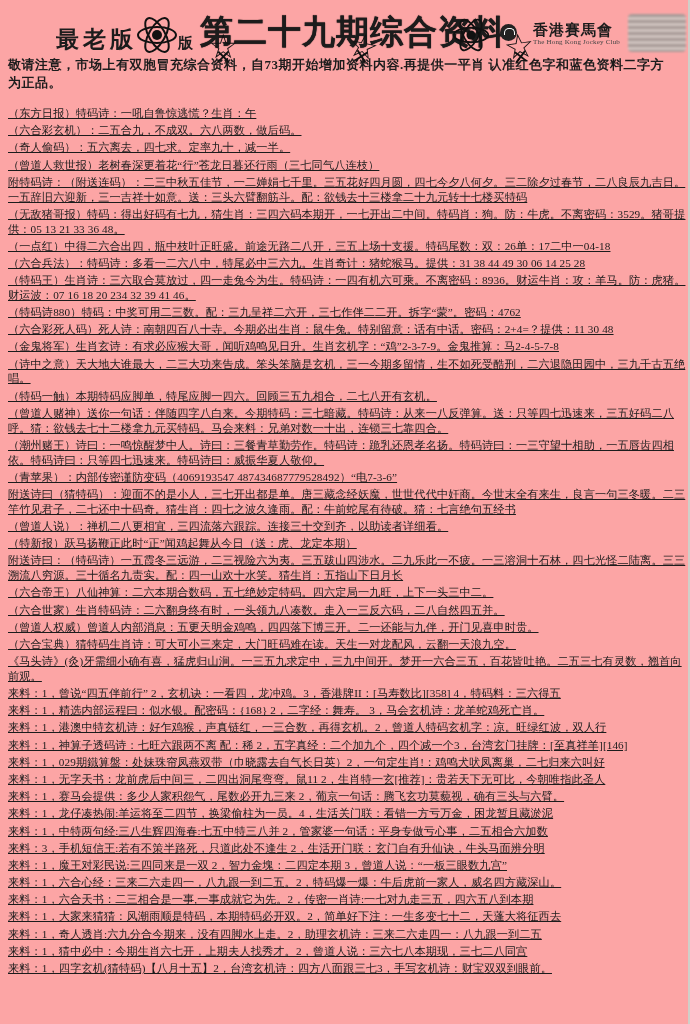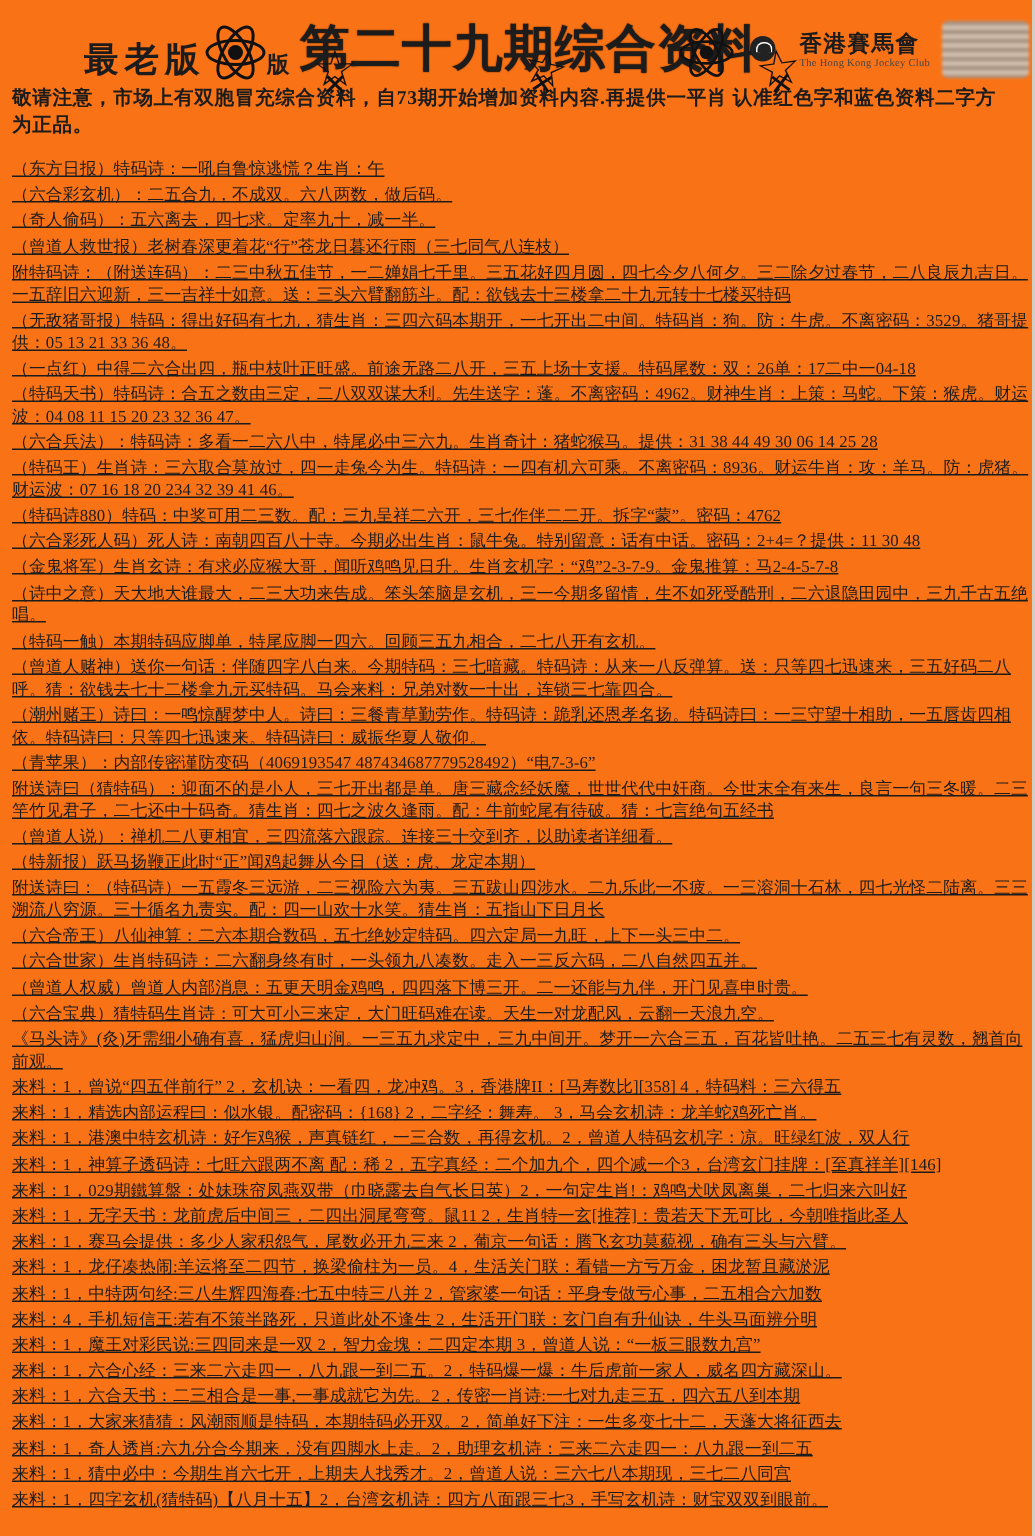--- a/index.html
+++ b/index.html
@@ -1,17 +1,17 @@
 <!DOCTYPE html>
 <html><head>
 <meta charset="utf-8">
 <style>
   html,body{margin:0;padding:0;}
   body{width:690px;height:1024px;background:#e8e8e6;font-family:"Liberation Serif","DejaVu Serif",serif;}
-  .page{position:relative;width:690px;height:1024px;background:#f97316;overflow:hidden;color:#1c1c1c;}
+  .page{position:relative;width:690px;height:1024px;background:#fca5a5;overflow:hidden;color:#1c1c1c;}
   
   .masthead{position:relative;height:48px;}
   .edition{position:absolute;left:56px;top:24px;font-size:23px;font-weight:bold;letter-spacing:4px;}
   .atom{position:absolute;}
   .atom svg{display:block;}
   .atom-1{left:136px;top:14px;}
   .edition-suffix{position:absolute;left:178px;top:34px;font-size:15px;font-weight:bold;}
   .page-title{position:absolute;left:200px;top:10px;margin:0;font-size:33px;font-weight:900;
     font-family:"Liberation Sans","DejaVu Sans",sans-serif;letter-spacing:1px;
     text-shadow:0 0 1px #000;}
@@ -89,21 +89,20 @@
   </div>
 
   <main class="content" id="lines">
       <p class="ln">（东方日报）特码诗：一吼自鲁惊逃慌？生肖：午</p>
       <p class="ln">（六合彩玄机）：二五合九，不成双。六八两数，做后码。</p>
       <p class="ln">（奇人偷码）：五六离去，四七求。定率九十，减一半。</p>
       <p class="ln">（曾道人救世报）老树春深更着花“行”苍龙日暮还行雨（三七同气八连枝）</p>
       <p class="ln">附特码诗：（附送连码）：二三中秋五佳节，一二婵娟七千里。三五花好四月圆，四七今夕八何夕。三二除夕过春节，二八良辰九吉日。一五辞旧六迎新，三一吉祥十如意。送：三头六臂翻筋斗。配：欲钱去十三楼拿二十九元转十七楼买特码</p>
       <p class="ln">（无敌猪哥报）特码：得出好码有七九，猜生肖：三四六码本期开，一七开出二中间。特码肖：狗。防：牛虎。不离密码：3529。猪哥提供：05 13 21 33 36 48。</p>
       <p class="ln">（一点红）中得二六合出四，瓶中枝叶正旺盛。前途无路二八开，三五上场十支援。特码尾数：双：26单：17二中一04-18</p>
-      <p class="ln">（特码天书）特码诗：合五之数由三定，二八双双谋大利。先生送字：蓬。不离密码：4962。财神生肖：上策：马蛇。下策：猴虎。财运波：04 08 11 15 20 23 32 36 47。</p>
       <p class="ln">（六合兵法）：特码诗：多看一二六八中，特尾必中三六九。生肖奇计：猪蛇猴马。提供：31 38 44 49 30 06 14 25 28</p>
       <p class="ln">（特码王）生肖诗：三六取合莫放过，四一走兔今为生。特码诗：一四有机六可乘。不离密码：8936。财运牛肖：攻：羊马。防：虎猪。财运波：07 16 18 20 234 32 39 41 46。</p>
       <p class="ln">（特码诗880）特码：中奖可用二三数。配：三九呈祥二六开，三七作伴二二开。拆字“蒙”。密码：4762</p>
       <p class="ln">（六合彩死人码）死人诗：南朝四百八十寺。今期必出生肖：鼠牛兔。特别留意：话有中话。密码：2+4=？提供：11 30 48</p>
       <p class="ln">（金鬼将军）生肖玄诗：有求必应猴大哥，闻听鸡鸣见日升。生肖玄机字：“鸡”2-3-7-9。金鬼推算：马2-4-5-7-8</p>
       <p class="ln">（诗中之意）天大地大谁最大，二三大功来告成。笨头笨脑是玄机，三一今期多留情，生不如死受酷刑，二六退隐田园中，三九千古五绝唱。</p>
       <p class="ln">（特码一触）本期特码应脚单，特尾应脚一四六。回顾三五九相合，二七八开有玄机。</p>
       <p class="ln">（曾道人赌神）送你一句话：伴随四字八白来。今期特码：三七暗藏。特码诗：从来一八反弹算。送：只等四七迅速来，三五好码二八呼。猜：欲钱去七十二楼拿九元买特码。马会来料：兄弟对数一十出，连锁三七靠四合。</p>
       <p class="ln">（潮州赌王）诗曰：一鸣惊醒梦中人。诗曰：三餐青草勤劳作。特码诗：跪乳还恩孝名扬。特码诗曰：一三守望十相助，一五唇齿四相依。特码诗曰：只等四七迅速来。特码诗曰：威振华夏人敬仰。</p>
       <p class="ln">（青苹果）：内部传密谨防变码（4069193547 487434687779528492）“电7-3-6”</p>
@@ -118,21 +117,21 @@
       <p class="ln">《马头诗》(灸)牙需细小确有喜，猛虎归山涧。一三五九求定中，三九中间开。梦开一六合三五，百花皆吐艳。二五三七有灵数，翘首向前观。</p>
       <p class="ln">来料：1，曾说“四五伴前行” 2，玄机诀：一看四，龙冲鸡。3，香港牌II：[马寿数比][358] 4，特码料：三六得五</p>
       <p class="ln">来料：1，精选内部运程曰：似水银。配密码：{168} 2，二字经：舞寿。 3，马会玄机诗：龙羊蛇鸡死亡肖。</p>
       <p class="ln">来料：1，港澳中特玄机诗：好乍鸡猴，声真链红，一三合数，再得玄机。2，曾道人特码玄机字：凉。旺绿红波，双人行</p>
       <p class="ln">来料：1，神算子透码诗：七旺六跟两不离 配：稀 2，五字真经：二个加九个，四个减一个3，台湾玄门挂牌：[至真祥羊][146]</p>
       <p class="ln">来料：1，029期鐵算盤：处妹珠帘凤燕双带（巾晓露去自气长日英）2，一句定生肖!：鸡鸣犬吠凤离巢，二七归来六叫好</p>
       <p class="ln">来料：1，无字天书：龙前虎后中间三，二四出洞尾弯弯。鼠11 2，生肖特一玄[推荐]：贵若天下无可比，今朝唯指此圣人</p>
       <p class="ln">来料：1，赛马会提供：多少人家积怨气，尾数必开九三来 2，葡京一句话：腾飞玄功莫藐视，确有三头与六臂。</p>
       <p class="ln">来料：1，龙仔凑热闹:羊运将至二四节，换梁偷柱为一员。4，生活关门联：看错一方亏万金，困龙暂且藏淤泥</p>
       <p class="ln">来料：1，中特两句经:三八生辉四海春:七五中特三八并 2，管家婆一句话：平身专做亏心事，二五相合六加数</p>
-      <p class="ln">来料：4，手机短信王:若有不策半路死，只道此处不逢生 2，生活开门联：玄门自有升仙诀，牛头马面辨分明</p>
+      <p class="ln">来料：3，手机短信王:若有不策半路死，只道此处不逢生 2，生活开门联：玄门自有升仙诀，牛头马面辨分明</p>
       <p class="ln">来料：1，魔王对彩民说:三四同来是一双 2，智力金塊：二四定本期 3，曾道人说：“一板三眼数九宫”</p>
       <p class="ln">来料：1，六合心经：三来二六走四一，八九跟一到二五。2，特码爆一爆：牛后虎前一家人，威名四方藏深山。</p>
       <p class="ln">来料：1，六合天书：二三相合是一事,一事成就它为先。2，传密一肖诗:一七对九走三五，四六五八到本期</p>
       <p class="ln">来料：1，大家来猜猜：风潮雨顺是特码，本期特码必开双。2，简单好下注：一生多变七十二，天蓬大将征西去</p>
       <p class="ln">来料：1，奇人透肖:六九分合今期来，没有四脚水上走。2，助理玄机诗：三来二六走四一：八九跟一到二五</p>
       <p class="ln">来料：1，猜中必中：今期生肖六七开，上期夫人找秀才。2，曾道人说：三六七八本期现，三七二八同宫</p>
       <p class="ln">来料：1，四字玄机(猜特码)【八月十五】2，台湾玄机诗：四方八面跟三七3，手写玄机诗：财宝双双到眼前。</p>
     </main>
 
   <div class="scan-edge"></div>

